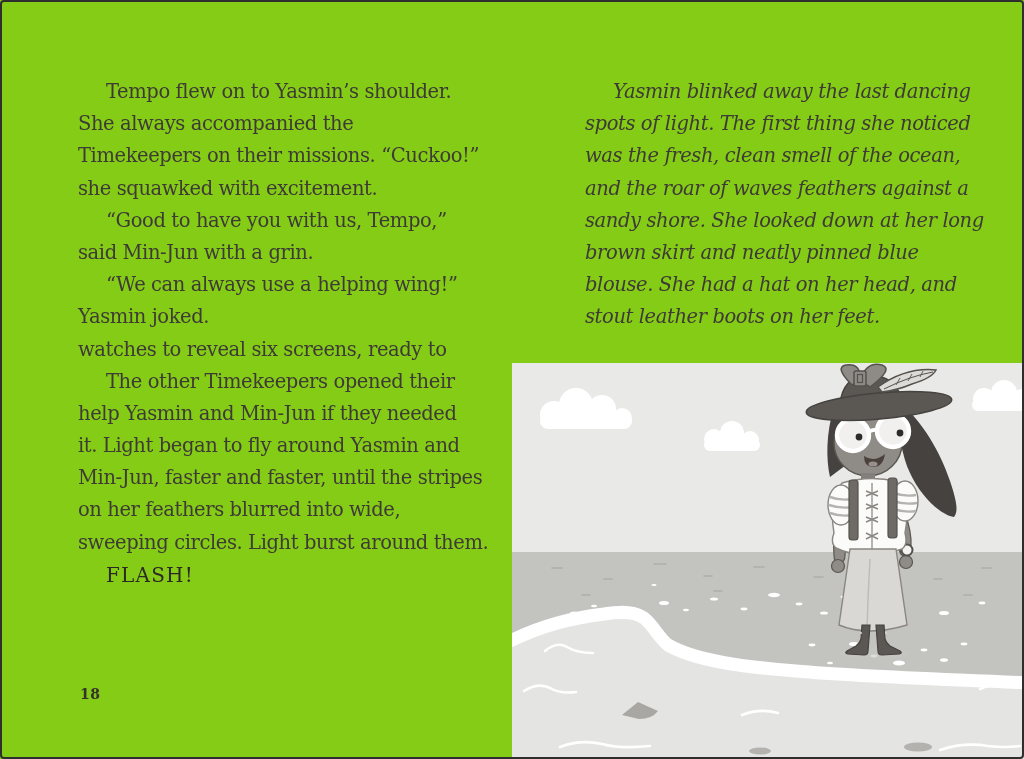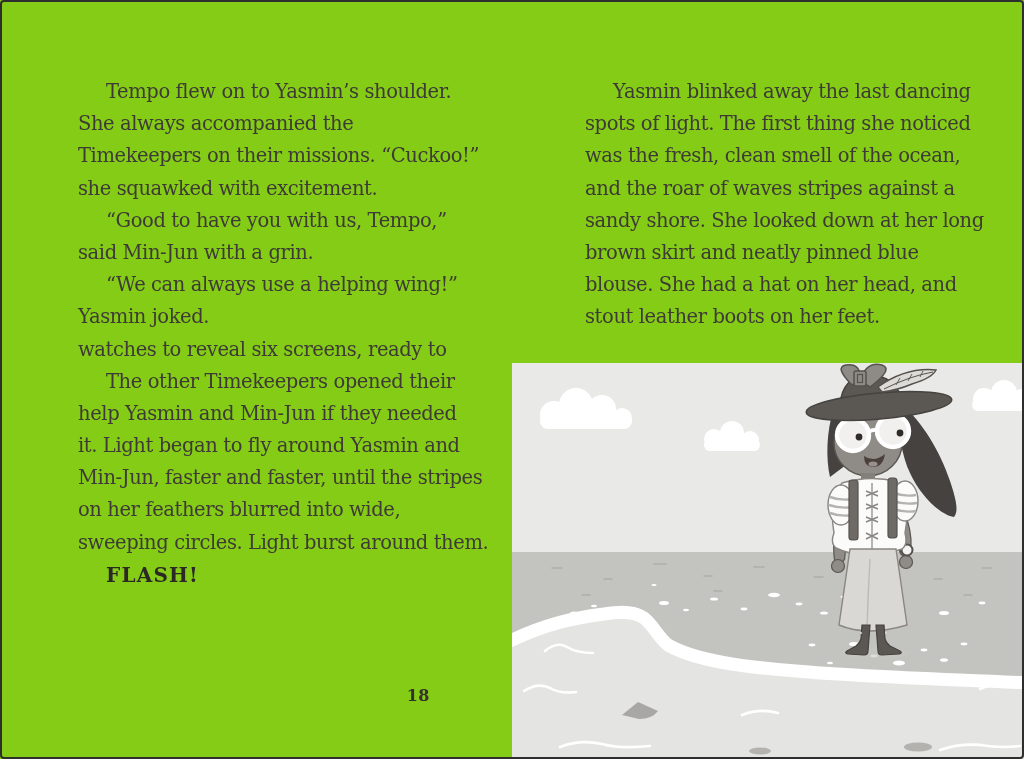--- a/index.html
+++ b/index.html
@@ -11,28 +11,28 @@
     position:absolute;inset:0;border:2px solid #2e2e2e;border-radius:4px;
     pointer-events:none;z-index:50;
   }
   .textcol{
     position:absolute;top:76px;color:#3e3a35;font-size:19.5px;
     letter-spacing:-0.4px;line-height:32.2px;white-space:nowrap;
   }
   .textcol .line{height:32.2px;}
   .textcol .line.indent{padding-left:28px;}
   .textcol .line.flash{
-    font-weight:bold;font-size:20px;letter-spacing:1.2px;color:#2c2824;
+    font-weight:normal;font-size:20px;letter-spacing:1.2px;color:#2c2824;
     font-family:"DejaVu Serif",serif;
   }
   .col-left{left:78px;width:392px;}
-  .col-right{left:585px;width:390px;}
+  .col-right{left:585px;width:390px;font-style:italic;}
   .pagenum{
-    position:absolute;left:80px;top:686px;width:350px;text-align:right;
-    color:#35312d;font-size:16px;font-weight:bold;letter-spacing:0.5px;
+    position:absolute;left:80px;top:686px;width:350px;text-align:left;
+    color:#35312d;font-size:14px;font-weight:bold;letter-spacing:0.5px;
     font-family:"DejaVu Serif",serif;
   }
   .illustration{
     position:absolute;left:512px;top:363px;width:512px;height:396px;
   }
   .illustration svg{display:block;width:512px;height:396px;}
 </style>
 </head>
 <body>
 
@@ -56,21 +56,21 @@
       <div class="line">sweeping circles. Light burst around them.</div>
       <div class="line indent flash">FLASH!</div>
     </div>
 
   <div class="pagenum">18</div>
 
   <div class="textcol col-right">
       <div class="line indent">Yasmin blinked away the last dancing</div>
       <div class="line">spots of light. The first thing she noticed</div>
       <div class="line">was the fresh, clean smell of the ocean,</div>
-      <div class="line">and the roar of waves stripes against a</div>
+      <div class="line">and the roar of waves feathers against a</div>
       <div class="line">sandy shore. She looked down at her long</div>
       <div class="line">brown skirt and neatly pinned blue</div>
       <div class="line">blouse. She had a hat on her head, and</div>
       <div class="line">stout leather boots on her feet.</div>
     </div>
 
   <div class="illustration">
     <svg viewBox="0 0 512 396" xmlns="http://www.w3.org/2000/svg">
 
       <rect x="0" y="0" width="512" height="396" fill="#e9e9e7"></rect>

